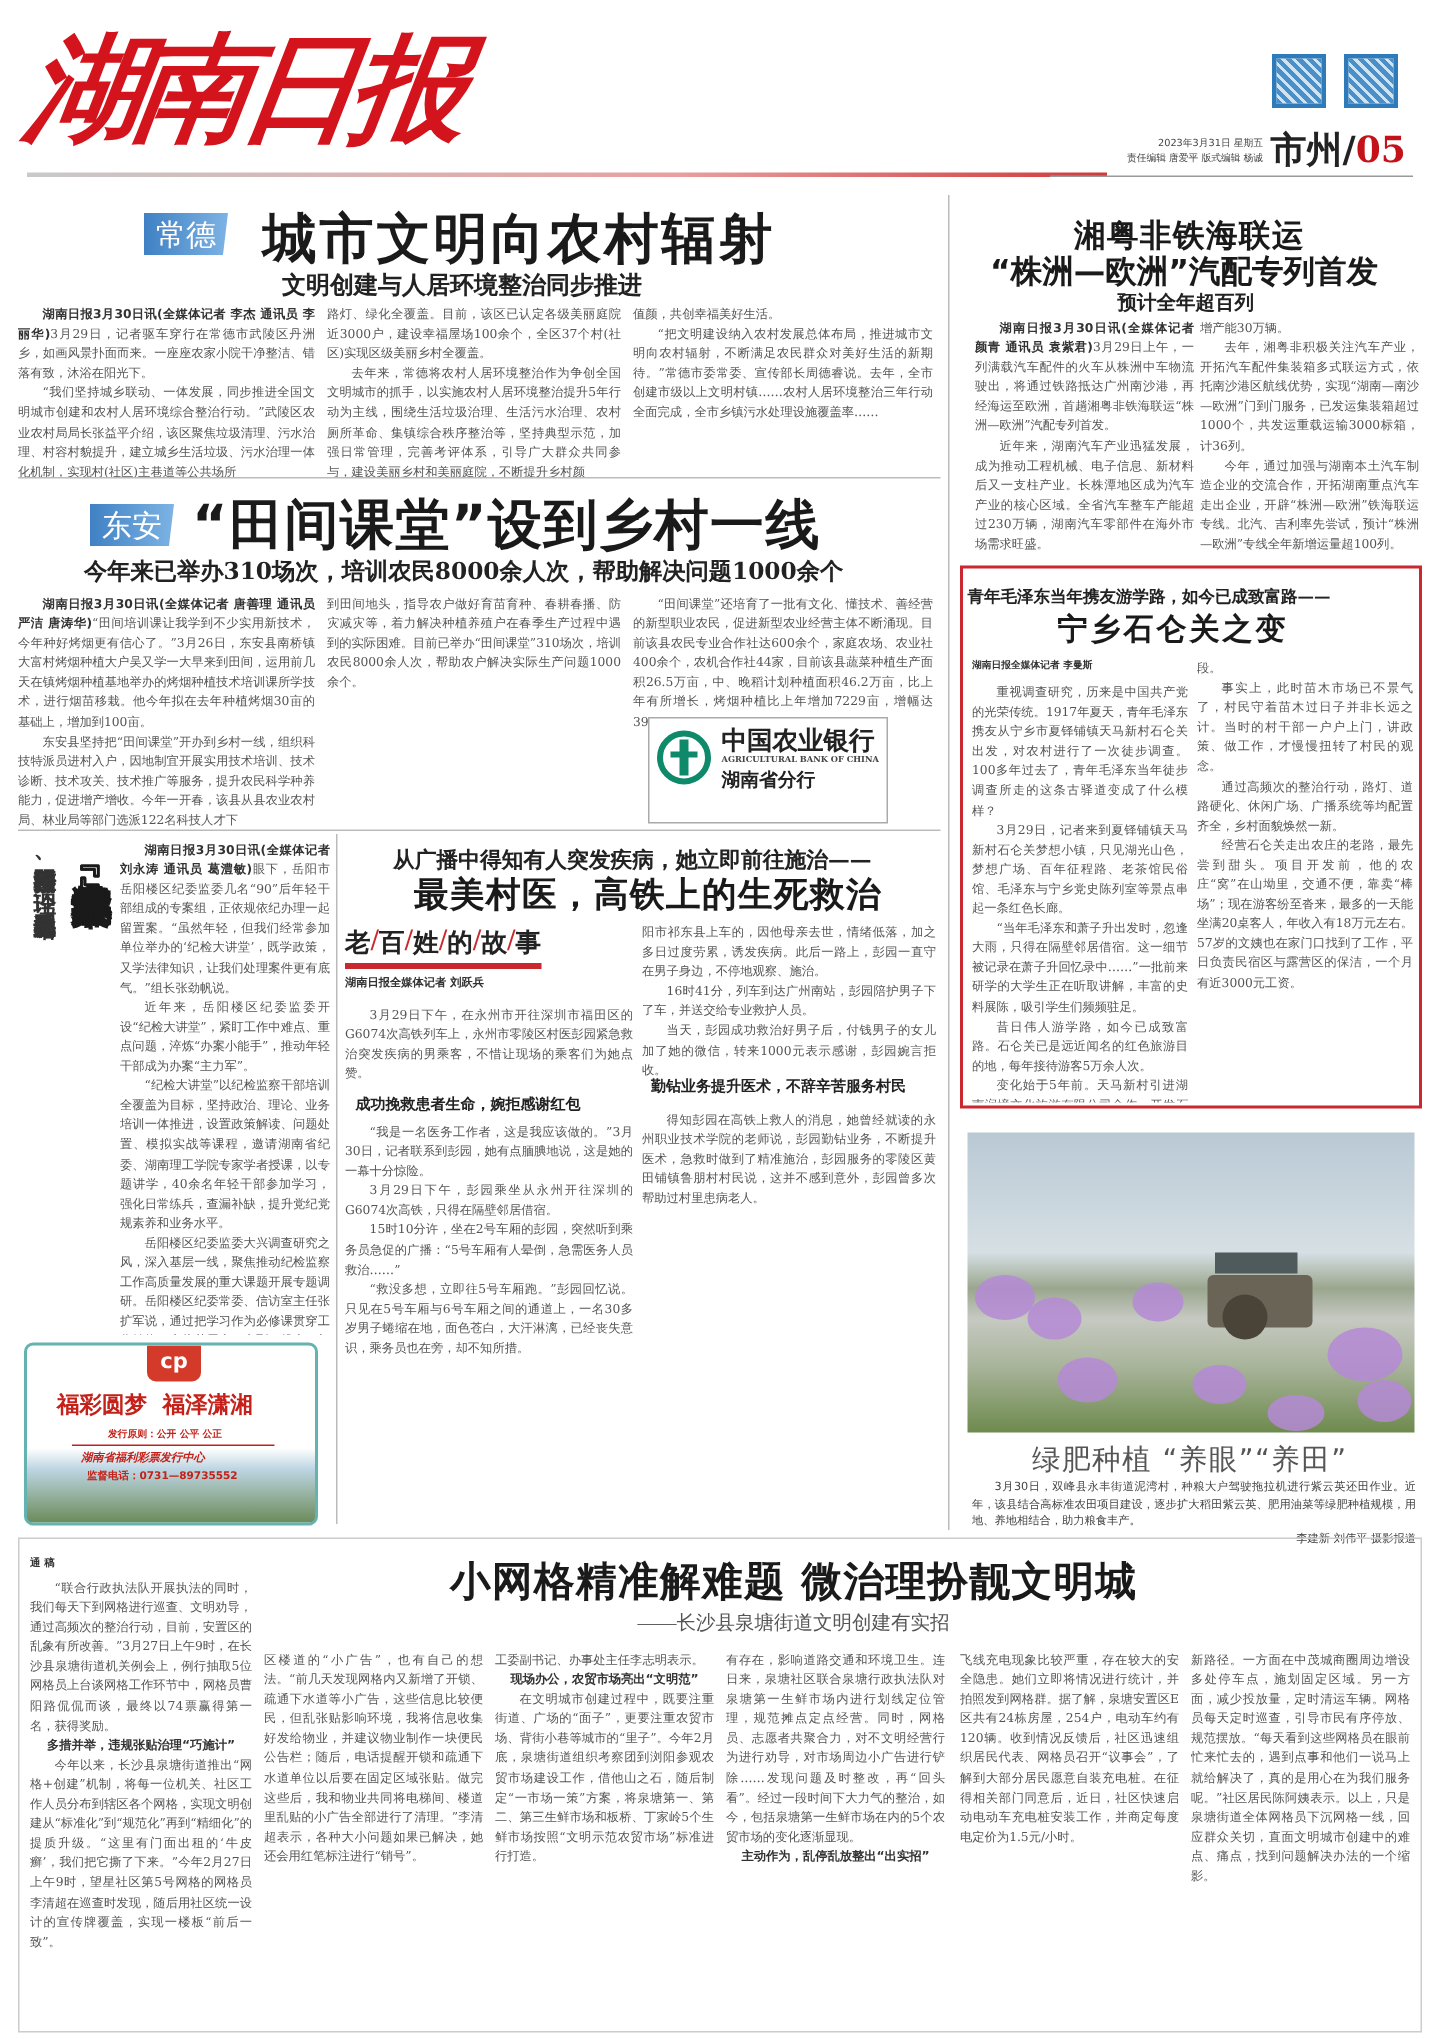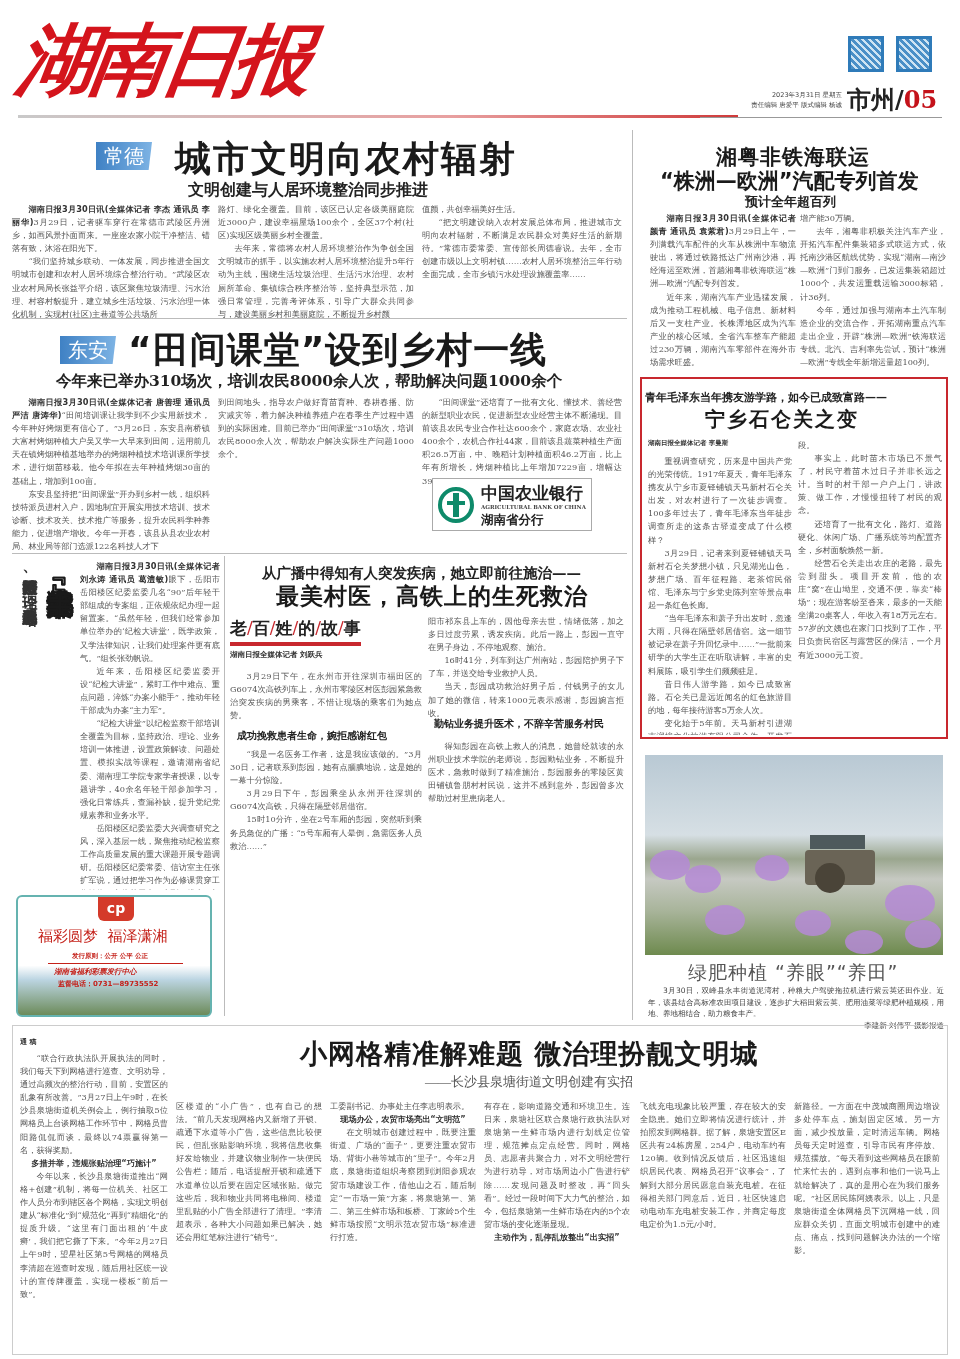--- a/index.html
+++ b/index.html
@@ -64,21 +64,21 @@
   <p><span class="byline">湖南日报3月30日讯(全媒体记者 唐善理 通讯员 严洁 唐涛华)</span><span>“田间培训课让我学到不少实用新技术，今年种好烤烟更有信心了。”3月26日，东安县南桥镇大富村烤烟种植大户吴又学一大早来到田间，运用前几天在镇烤烟种植基地举办的烤烟种植技术培训课所学技术，进行烟苗移栽。他今年拟在去年种植烤烟30亩的基础上，增加到100亩。</span></p>
   <p>东安县坚持把“田间课堂”开办到乡村一线，组织科技特派员进村入户，因地制宜开展实用技术培训、技术诊断、技术攻关、技术推广等服务，提升农民科学种养能力，促进增产增收。今年一开春，该县从县农业农村局、林业局等部门选派122名科技人才下</p>
 </div>
 <div class="abs body-text" style="left:218px;top:396px;width:196px">
   <p style="text-indent:0">到田间地头，指导农户做好育苗育种、春耕春播、防灾减灾等，着力解决种植养殖户在春季生产过程中遇到的实际困难。目前已举办“田间课堂”310场次，培训农民8000余人次，帮助农户解决实际生产问题1000余个。</p>
 </div>
 <div class="abs body-text" style="left:422px;top:396px;width:200px">
   <p>“田间课堂”还培育了一批有文化、懂技术、善经营的新型职业农民，促进新型农业经营主体不断涌现。目前该县农民专业合作社达600余个，家庭农场、农业社400余个，农机合作社44家，目前该县蔬菜种植生产面积26.5万亩，中、晚稻计划种植面积46.2万亩，比上年有所增长，烤烟种植比上年增加7229亩，增幅达39.87%。</p>
 </div>
 
-<div class="abs ad-bank" style="left:432px;top:478px;width:160px;height:53px">
+<div class="abs ad-bank" style="left:432px;top:478px;width:160px;height:71px">
   <div class="abs" style="left:5px;top:8px;width:36px;height:36px;border-radius:50%;border:4px solid #0e8a6a">
     <div class="abs" style="left:11px;top:2px;width:6px;height:24px;background:#0e8a6a"></div>
     <div class="abs" style="left:5px;top:10px;width:18px;height:4px;background:#0e8a6a"></div>
   </div>
   <div class="abs" style="left:48px;top:3px;font-size:17px;font-weight:bold;color:#222;font-family:'DejaVu Sans',sans-serif">中国农业银行</div>
   <div class="abs" style="left:48px;top:25px;font-size:5.5px;color:#444;font-weight:bold">AGRICULTURAL BANK OF CHINA</div>
   <div class="abs" style="left:48px;top:33px;font-size:12.5px;color:#222;font-weight:bold">湖南省分行</div>
 </div>
 <div class="abs hline" style="left:12px;top:553px;width:615px"></div>
 
@@ -87,21 +87,21 @@
 <div class="abs body-text" style="left:80px;top:560px;width:140px;height:330px;overflow:hidden">
   <p><span class="byline">湖南日报3月30日讯(全媒体记者 刘永涛 通讯员 葛澧敏)</span><span>眼下，岳阳市岳阳楼区纪委监委几名“90”后年轻干部组成的专案组，正依规依纪办理一起留置案。“虽然年轻，但我们经常参加单位举办的‘纪检大讲堂’，既学政策，又学法律知识，让我们处理案件更有底气。”组长张劲帆说。</span></p>
   <p>近年来，岳阳楼区纪委监委开设“纪检大讲堂”，紧盯工作中难点、重点问题，淬炼“办案小能手”，推动年轻干部成为办案“主力军”。</p>
   <p>“纪检大讲堂”以纪检监察干部培训全覆盖为目标，坚持政治、理论、业务培训一体推进，设置政策解读、问题处置、模拟实战等课程，邀请湖南省纪委、湖南理工学院专家学者授课，以专题讲学，40余名年轻干部参加学习，强化日常练兵，查漏补缺，提升党纪党规素养和业务水平。</p>
   <p>岳阳楼区纪委监委大兴调查研究之风，深入基层一线，聚焦推动纪检监察工作高质量发展的重大课题开展专题调研。岳阳楼区纪委常委、信访室主任张扩军说，通过把学习作为必修课贯穿工作始终，多往基层走、多到一线去，加快练就一支政治过硬、素养优秀的纪检“铁军”。</p>
 </div>
 <div class="abs vline" style="left:224px;top:556px;height:460px"></div>
 
 <div class="abs" style="left:16px;top:895px;width:196px;height:122px;border:2px solid #65b3b0;border-radius:6px;background:linear-gradient(180deg,#fff 0%,#fff 58%,#bcd5e2 70%,#6c8b5a 100%);overflow:hidden">
   <div class="abs" style="left:80px;top:0;width:36px;height:24px;background:#d43a2a;border-radius:0 0 6px 6px;color:#fff;font-weight:bold;font-size:14px;text-align:center;line-height:22px;font-family:'DejaVu Sans',sans-serif">cp</div>
-  <div class="abs" style="left:20px;top:30px;font-size:15px;font-weight:normal;color:#c4211a"><span>福彩圆梦</span>&nbsp;&nbsp;<span>福泽潇湘</span></div>
+  <div class="abs" style="left:20px;top:30px;font-size:15px;font-weight:bold;color:#c4211a"><span>福彩圆梦</span>&nbsp;&nbsp;<span>福泽潇湘</span></div>
   <div class="abs" style="left:54px;top:55px;font-size:6.5px;font-weight:bold;color:#c4211a;font-family:'DejaVu Sans',sans-serif">发行原则：公开 公平 公正</div>
   <div class="abs" style="left:30px;top:66px;width:135px;height:1px;background:#c4211a"></div>
   <div class="abs" style="left:36px;top:70px;font-size:7.5px;color:#c4211a;font-weight:bold;font-style:italic">湖南省福利彩票发行中心</div>
   <div class="abs" style="left:40px;top:82px;font-size:7px;color:#c4211a;font-weight:bold;font-family:'DejaVu Sans',sans-serif">监督电话：0731—89735552</div>
 </div>
 
 <div class="abs sub" style="left:262px;top:564px;font-size:14.5px">从广播中得知有人突发疾病，她立即前往施治——</div>
 <div class="abs h1" style="left:276px;top:581px;font-size:23px;letter-spacing:1px">最美村医，高铁上的生死救治</div>
 <div class="abs" style="left:230px;top:617px;display:flex;border-bottom:4px solid #c8282e;padding-bottom:2px">
   <span class="h1" style="font-size:17px;color:#222">老</span>
@@ -118,20 +118,21 @@
 </div>
 <div class="abs byline" style="left:230px;top:650px;font-size:7.5px">湖南日报全媒体记者 刘跃兵</div>
 <div class="abs body-text" style="left:230px;top:670px;width:192px">
   <p>3月29日下午，在永州市开往深圳市福田区的G6074次高铁列车上，永州市零陵区村医彭园紧急救治突发疾病的男乘客，不惜让现场的乘客们为她点赞。</p>
 </div>
 <div class="abs sub" style="left:237px;top:729px;font-size:10px;font-family:'DejaVu Sans',sans-serif">成功挽救患者生命，婉拒感谢红包</div>
 <div class="abs body-text" style="left:230px;top:748px;width:192px;height:268px;overflow:hidden">
   <p>“我是一名医务工作者，这是我应该做的。”3月30日，记者联系到彭园，她有点腼腆地说，这是她的一幕十分惊险。</p>
   <p>3月29日下午，彭园乘坐从永州开往深圳的G6074次高铁，只得在隔壁邻居借宿。</p>
   <p>15时10分许，坐在2号车厢的彭园，突然听到乘务员急促的广播：“5号车厢有人晕倒，急需医务人员救治……”</p>
+  <p>“救没多想，立即往5号车厢跑。”彭园回忆说。只见在5号车厢与6号车厢之间的通道上，一名30多岁男子蜷缩在地，面色苍白，大汗淋漓，已经丧失意识，乘务员也在旁，却不知所措。</p>
 </div>
 <div class="abs body-text" style="left:428px;top:615px;width:196px">
   <p style="text-indent:0">阳市祁东县上车的，因他母亲去世，情绪低落，加之多日过度劳累，诱发疾病。此后一路上，彭园一直守在男子身边，不停地观察、施治。</p>
   <p>16时41分，列车到达广州南站，彭园陪护男子下了车，并送交给专业救护人员。</p>
   <p>当天，彭园成功救治好男子后，付钱男子的女儿加了她的微信，转来1000元表示感谢，彭园婉言拒收。</p>
 </div>
 <div class="abs sub" style="left:434px;top:717px;font-size:10px;font-family:'DejaVu Sans',sans-serif">勤钻业务提升医术，不辞辛苦服务村民</div>
 <div class="abs body-text" style="left:428px;top:740px;width:196px;height:276px;overflow:hidden">
   <p>得知彭园在高铁上救人的消息，她曾经就读的永州职业技术学院的老师说，彭园勤钻业务，不断提升医术，急救时做到了精准施治，彭园服务的零陵区黄田铺镇鲁朋村村民说，这并不感到意外，彭园曾多次帮助过村里患病老人。</p>
 </div>
@@ -158,21 +159,21 @@
 <div class="abs body-text" style="left:648px;top:455px;width:144px;height:280px;overflow:hidden">
   <p>重视调查研究，历来是中国共产党的光荣传统。1917年夏天，青年毛泽东携友从宁乡市夏铎铺镇天马新村石仑关出发，对农村进行了一次徒步调查。100多年过去了，青年毛泽东当年徒步调查所走的这条古驿道变成了什么模样？</p>
   <p>3月29日，记者来到夏铎铺镇天马新村石仑关梦想小镇，只见湖光山色，梦想广场、百年征程路、老茶馆民俗馆、毛泽东与宁乡党史陈列室等景点串起一条红色长廊。</p>
   <p>“当年毛泽东和萧子升出发时，忽逢大雨，只得在隔壁邻居借宿。这一细节被记录在萧子升回忆录中……”一批前来研学的大学生正在听取讲解，丰富的史料展陈，吸引学生们频频驻足。</p>
   <p>昔日伟人游学路，如今已成致富路。石仑关已是远近闻名的红色旅游目的地，每年接待游客5万余人次。</p>
   <p>变化始于5年前。天马新村引进湖南润境文化旅游有限公司合作，开发石仑关梦想小镇红色旅游项目。当时，多数村民习惯种植苗木生意，对项目未能充分信任，更别提去把土地入股了。</p>
 </div>
 <div class="abs body-text" style="left:798px;top:439px;width:144px;height:296px;overflow:hidden">
   <p style="text-indent:0">段。</p>
   <p>事实上，此时苗木市场已不景气了，村民守着苗木过日子并非长远之计。当时的村干部一户户上门，讲政策、做工作，才慢慢扭转了村民的观念。</p>
-  <p>还培育了一批有文化，路灯、道路硬化、休闲广场、广播系统等均配置齐全，乡村面貌焕然一新。</p>
+  <p>通过高频次的整治行动，路灯、道路硬化、休闲广场、广播系统等均配置齐全，乡村面貌焕然一新。</p>
   <p>经营石仑关走出农庄的老路，最先尝到甜头。项目开发前，他的农庄“窝”在山坳里，交通不便，靠卖“棒场”；现在游客纷至沓来，最多的一天能坐满20桌客人，年收入有18万元左右。57岁的文姨也在家门口找到了工作，平日负责民宿区与露营区的保洁，一个月有近3000元工资。</p>
 
 </div>
 
 <div class="abs photo" style="left:645px;top:755px;width:298px;height:200px;overflow:hidden">
   <div class="abs" style="left:165px;top:80px;width:55px;height:14px;background:#4e5a5c"></div>
   <div class="abs" style="left:160px;top:95px;width:70px;height:35px;background:#6a6456;border-radius:4px"></div>
   <div class="abs" style="left:170px;top:108px;width:30px;height:30px;border-radius:50%;background:#4a4438"></div>
   <div class="flower abs" style="left:5px;top:95px;width:40px;height:30px"></div>
   <div class="flower abs" style="left:40px;top:110px;width:36px;height:28px"></div>

